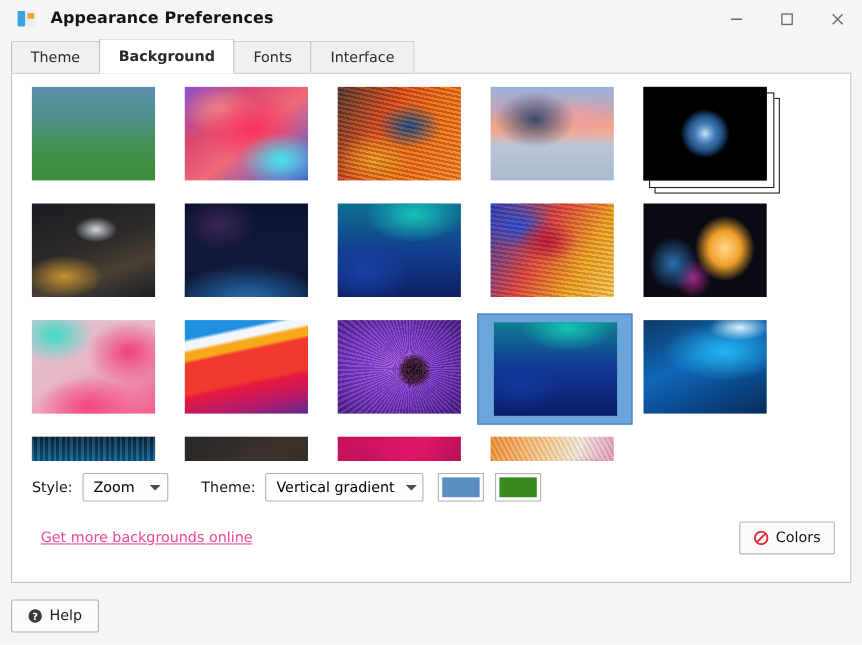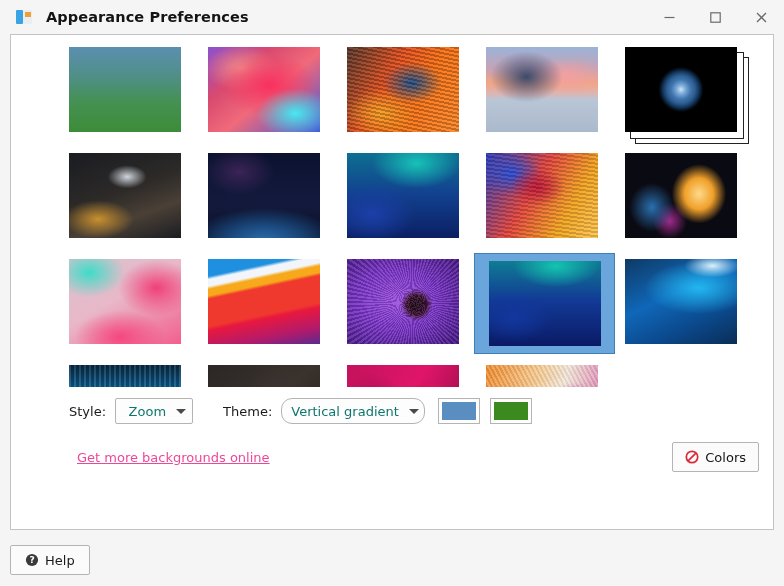--- a/index.html
+++ b/index.html
@@ -4,21 +4,21 @@
 <style>
   html,body{margin:0;padding:0;}
   body{
     width:784px;height:586px;
     background:#f5f5f5;
     font-family:"DejaVu Sans","Liberation Sans",sans-serif;
     font-size:12.5px;
     color:#1a1a1a;
     overflow:hidden;
   }
-  .window{width:784px;height:586px;position:relative;background:#f5f5f5;display:flex;flex-direction:column;text-align:right;}
+  .window{width:784px;height:586px;position:relative;background:#f5f5f5;display:flex;flex-direction:column;}
 
   
   .titlebar{height:34px;display:flex;align-items:center;background:#f5f5f5;flex:0 0 auto;position:relative;}
   .title-icon{width:16px;height:14px;margin-left:16px;margin-right:14px;position:relative;flex:0 0 auto;}
   .title-icon .tiA{position:absolute;left:0;top:0;width:7px;height:14px;background:#3aa3e3;border-radius:1px;}
   .title-icon .tiB{position:absolute;left:7px;top:0;width:9px;height:14px;background:#e8eef3;border-radius:1px;}
   .title-icon .tiC{position:absolute;left:8.5px;top:1.5px;width:6px;height:5px;background:#f0a030;}
   .title-text{font-size:14.5px;font-weight:bold;letter-spacing:.1px;color:#141414;}
   .winbtns{position:absolute;right:0;top:0;height:34px;display:flex;align-items:center;}
   .wbtn{width:46px;height:34px;display:flex;align-items:center;justify-content:center;color:#6b6b6b;}
@@ -36,21 +36,20 @@
   .tab.active{background:#ffffff;font-weight:bold;height:31px;line-height:31px;z-index:4;}
   .tab.active:after{content:"";position:absolute;left:0;right:0;bottom:-1px;height:2px;background:#ffffff;}
 
   
   .panel{
     flex:1 1 auto;margin:0 10px 4px 10px;
     border:1px solid #c3c3c3;background:#ffffff;
     position:relative;z-index:1;
     display:flex;flex-direction:column;
     box-sizing:border-box;
-    padding-left:40px;
   }
   .grid-wrap{height:352px;overflow:hidden;position:relative;padding:12px 0 0 18px;box-sizing:border-box;}
   .grid{display:flex;flex-wrap:wrap;}
   .cell{width:139px;height:104px;margin:0 0 2px 0;display:flex;align-items:flex-start;justify-content:flex-start;position:relative;box-sizing:border-box;}
   .thumbbox{width:114px;height:87px;position:relative;}
   .thumb{width:112px;height:85px;position:relative;overflow:hidden;display:block;}
   .cell.selected .thumbbox{
     width:139px;height:99px;margin:-6px 0 0 -12px;
     background:#6aa5dc;border:1px solid #3e7fb8;
     display:flex;align-items:center;justify-content:center;
@@ -61,26 +60,26 @@
   .stack{position:absolute;left:0;top:0;}
   .stack .sh{position:absolute;background:#ffffff;border:1px solid #222;}
   .stack .sh1{left:10px;top:10px;width:112px;height:85px;}
   .stack .sh2{left:5px;top:5px;width:112px;height:85px;}
 
   
   .optbar{display:flex;align-items:center;padding:4px 0 0 18px;height:44px;box-sizing:border-box;flex:0 0 auto;}
   .lbl{font-size:13px;color:#1a1a1a;margin-right:9px;}
   .combo{
     height:26px;border:1px solid #b4b4b4;background:#fdfdfd;border-radius:2px;
-    display:flex;align-items:center;padding:0 6px 0 9px;box-sizing:border-box;font-size:13px;color:#0f766e;
+    display:flex;align-items:center;padding:0 6px 0 9px;box-sizing:border-box;font-size:13px;color:#000000;
   }
   .combo .cval{flex:1 1 auto;white-space:nowrap;}
   .combo .arr{margin-left:10px;width:0;height:0;border-left:5px solid transparent;border-right:5px solid transparent;border-top:5px solid #4a4a4a;}
   #style-combo{width:78px;margin-right:30px;}
-  #colors-combo{width:144px;margin-right:13px;border-radius:11px;}
+  #colors-combo{width:144px;margin-right:13px;}
   .swatch{width:42px;height:26px;border:1px solid #b4b4b4;background:#fdfdfd;box-sizing:border-box;padding:3px;margin-right:10px;}
   .swatch i{display:block;width:100%;height:100%;}
 
   
   .actionbar{display:flex;align-items:center;padding:0 14px 0 26px;height:52px;box-sizing:border-box;flex:0 0 auto;}
   .link{color:#ec4899;text-decoration:underline;font-size:13px;}
   .spacer{flex:1 1 auto;}
   .btn{
     height:30px;min-width:78px;border:1px solid #b4b4b4;background:#fbfbfb;border-radius:2px;
     display:inline-flex;align-items:center;justify-content:center;gap:6px;
@@ -119,20 +118,26 @@
       </div>
       <div class="wbtn">
         <svg width="13" height="13" viewBox="0 0 13 13">
             <line x1="2" y1="2" x2="11" y2="11" stroke="#6b6b6b" stroke-width="1.3"></line>
             <line x1="11" y1="2" x2="2" y2="11" stroke="#6b6b6b" stroke-width="1.3"></line>
           </svg>
       </div>
     </div>
   </div>
 
+  <div class="tabstrip">
+    <div class="tab">Theme</div>
+    <div class="tab active">Background</div>
+    <div class="tab">Fonts</div>
+    <div class="tab">Interface</div>
+  </div>
 
   <div class="panel">
 
     <div class="grid-wrap">
       <div class="grid" id="wallpaper-grid">
           <div class="cell">
             <div class="thumbbox">
               <div class="thumb" style="background: linear-gradient(rgb(91, 143, 176) 0%, rgb(79, 143, 134) 35%, rgb(68, 145, 82) 65%, rgb(61, 140, 56) 100%); position: relative; z-index: 2;"></div>
             </div>
           </div>

